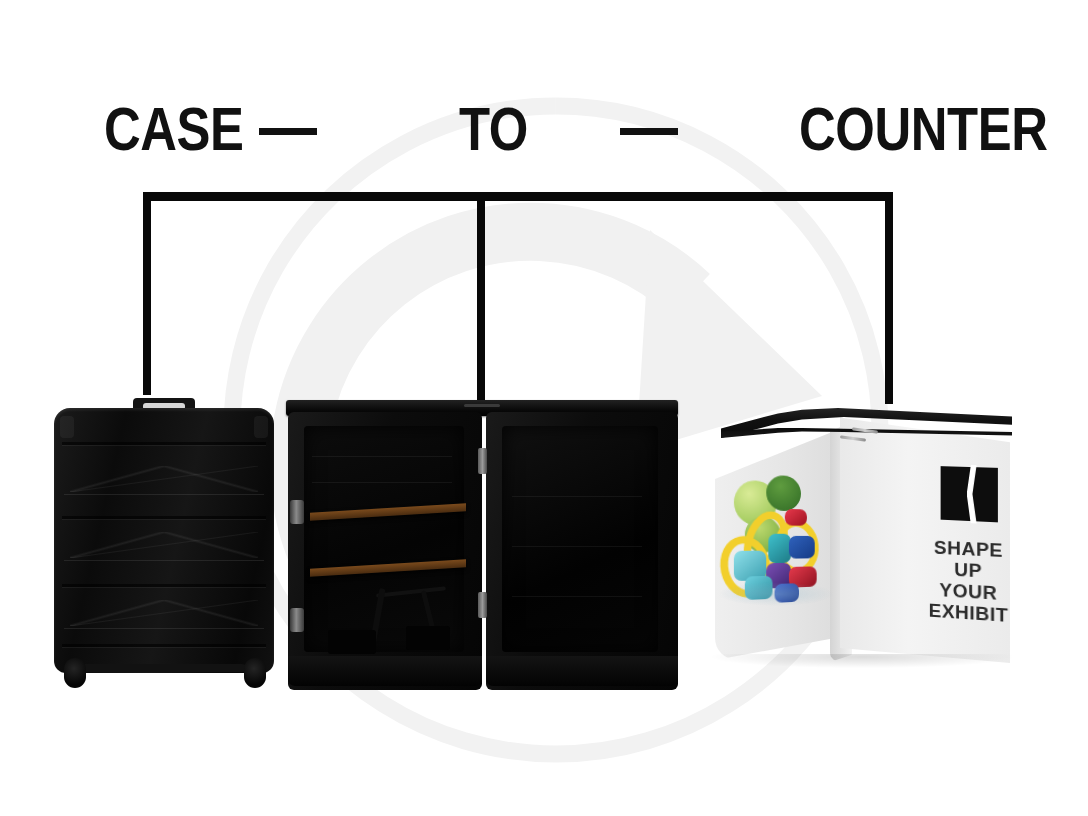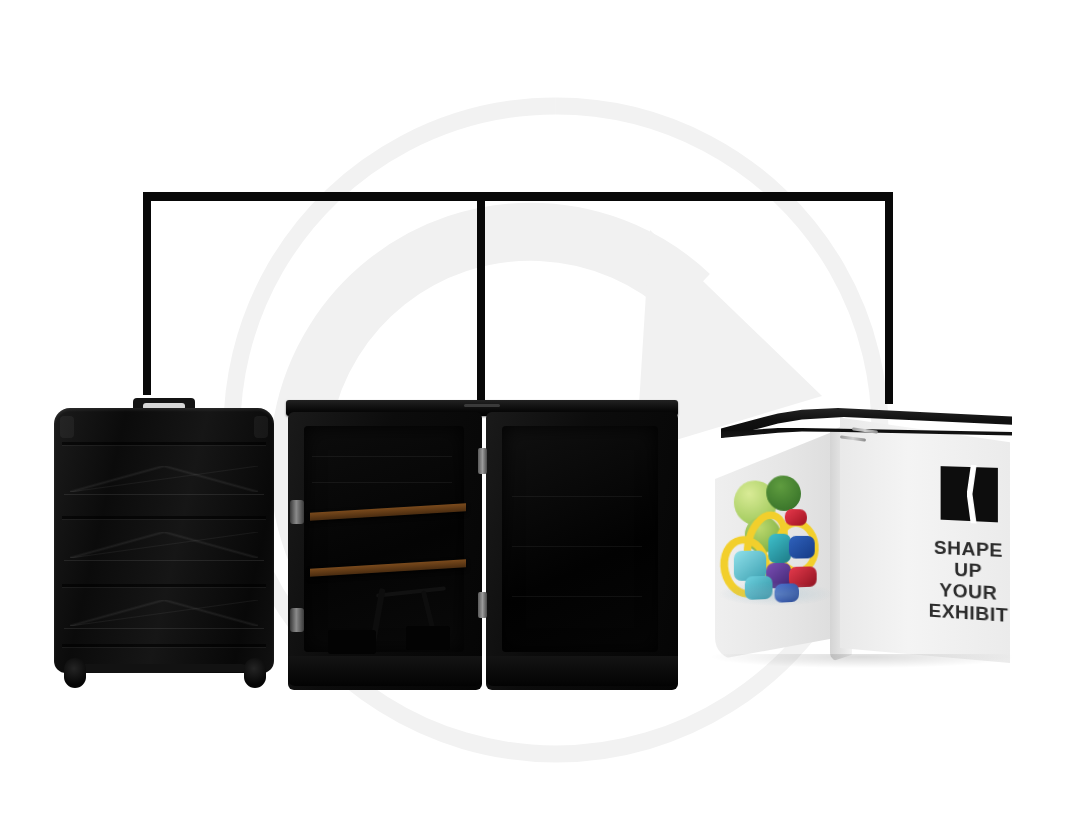--- a/index.html
+++ b/index.html
@@ -426,20 +426,27 @@
              A 324 324 0 1 1 555.9 106" fill="none" stroke="#f2f2f2" stroke-width="17" stroke-linecap="butt"></path>
 
     <path d="M 556 430 L 556 90 L 900 300 Z" fill="#ffffff" opacity="0"></path>
 
     <path d="M 330 580
              A 232 232 0 0 1 690 295" fill="none" stroke="#f1f1f1" stroke-width="58" stroke-linecap="butt"></path>
 
     <polygon points="650,230 822,396 636,452" fill="#f1f1f1"></polygon>
   </svg>
 
+  <div class="headline">
+    <div class="hl-word" id="word-case">CASE</div>
+    <div class="hl-dash" id="dash-1"></div>
+    <div class="hl-word" id="word-to">TO</div>
+    <div class="hl-dash" id="dash-2"></div>
+    <div class="hl-word" id="word-counter">COUNTER</div>
+  </div>
 
   <div class="bracket">
     <div class="bracket-bar"></div>
     <div class="bracket-leg" id="leg-left"></div>
     <div class="bracket-leg" id="leg-mid"></div>
     <div class="bracket-leg" id="leg-right"></div>
   </div>
 
   <div class="products">
 

